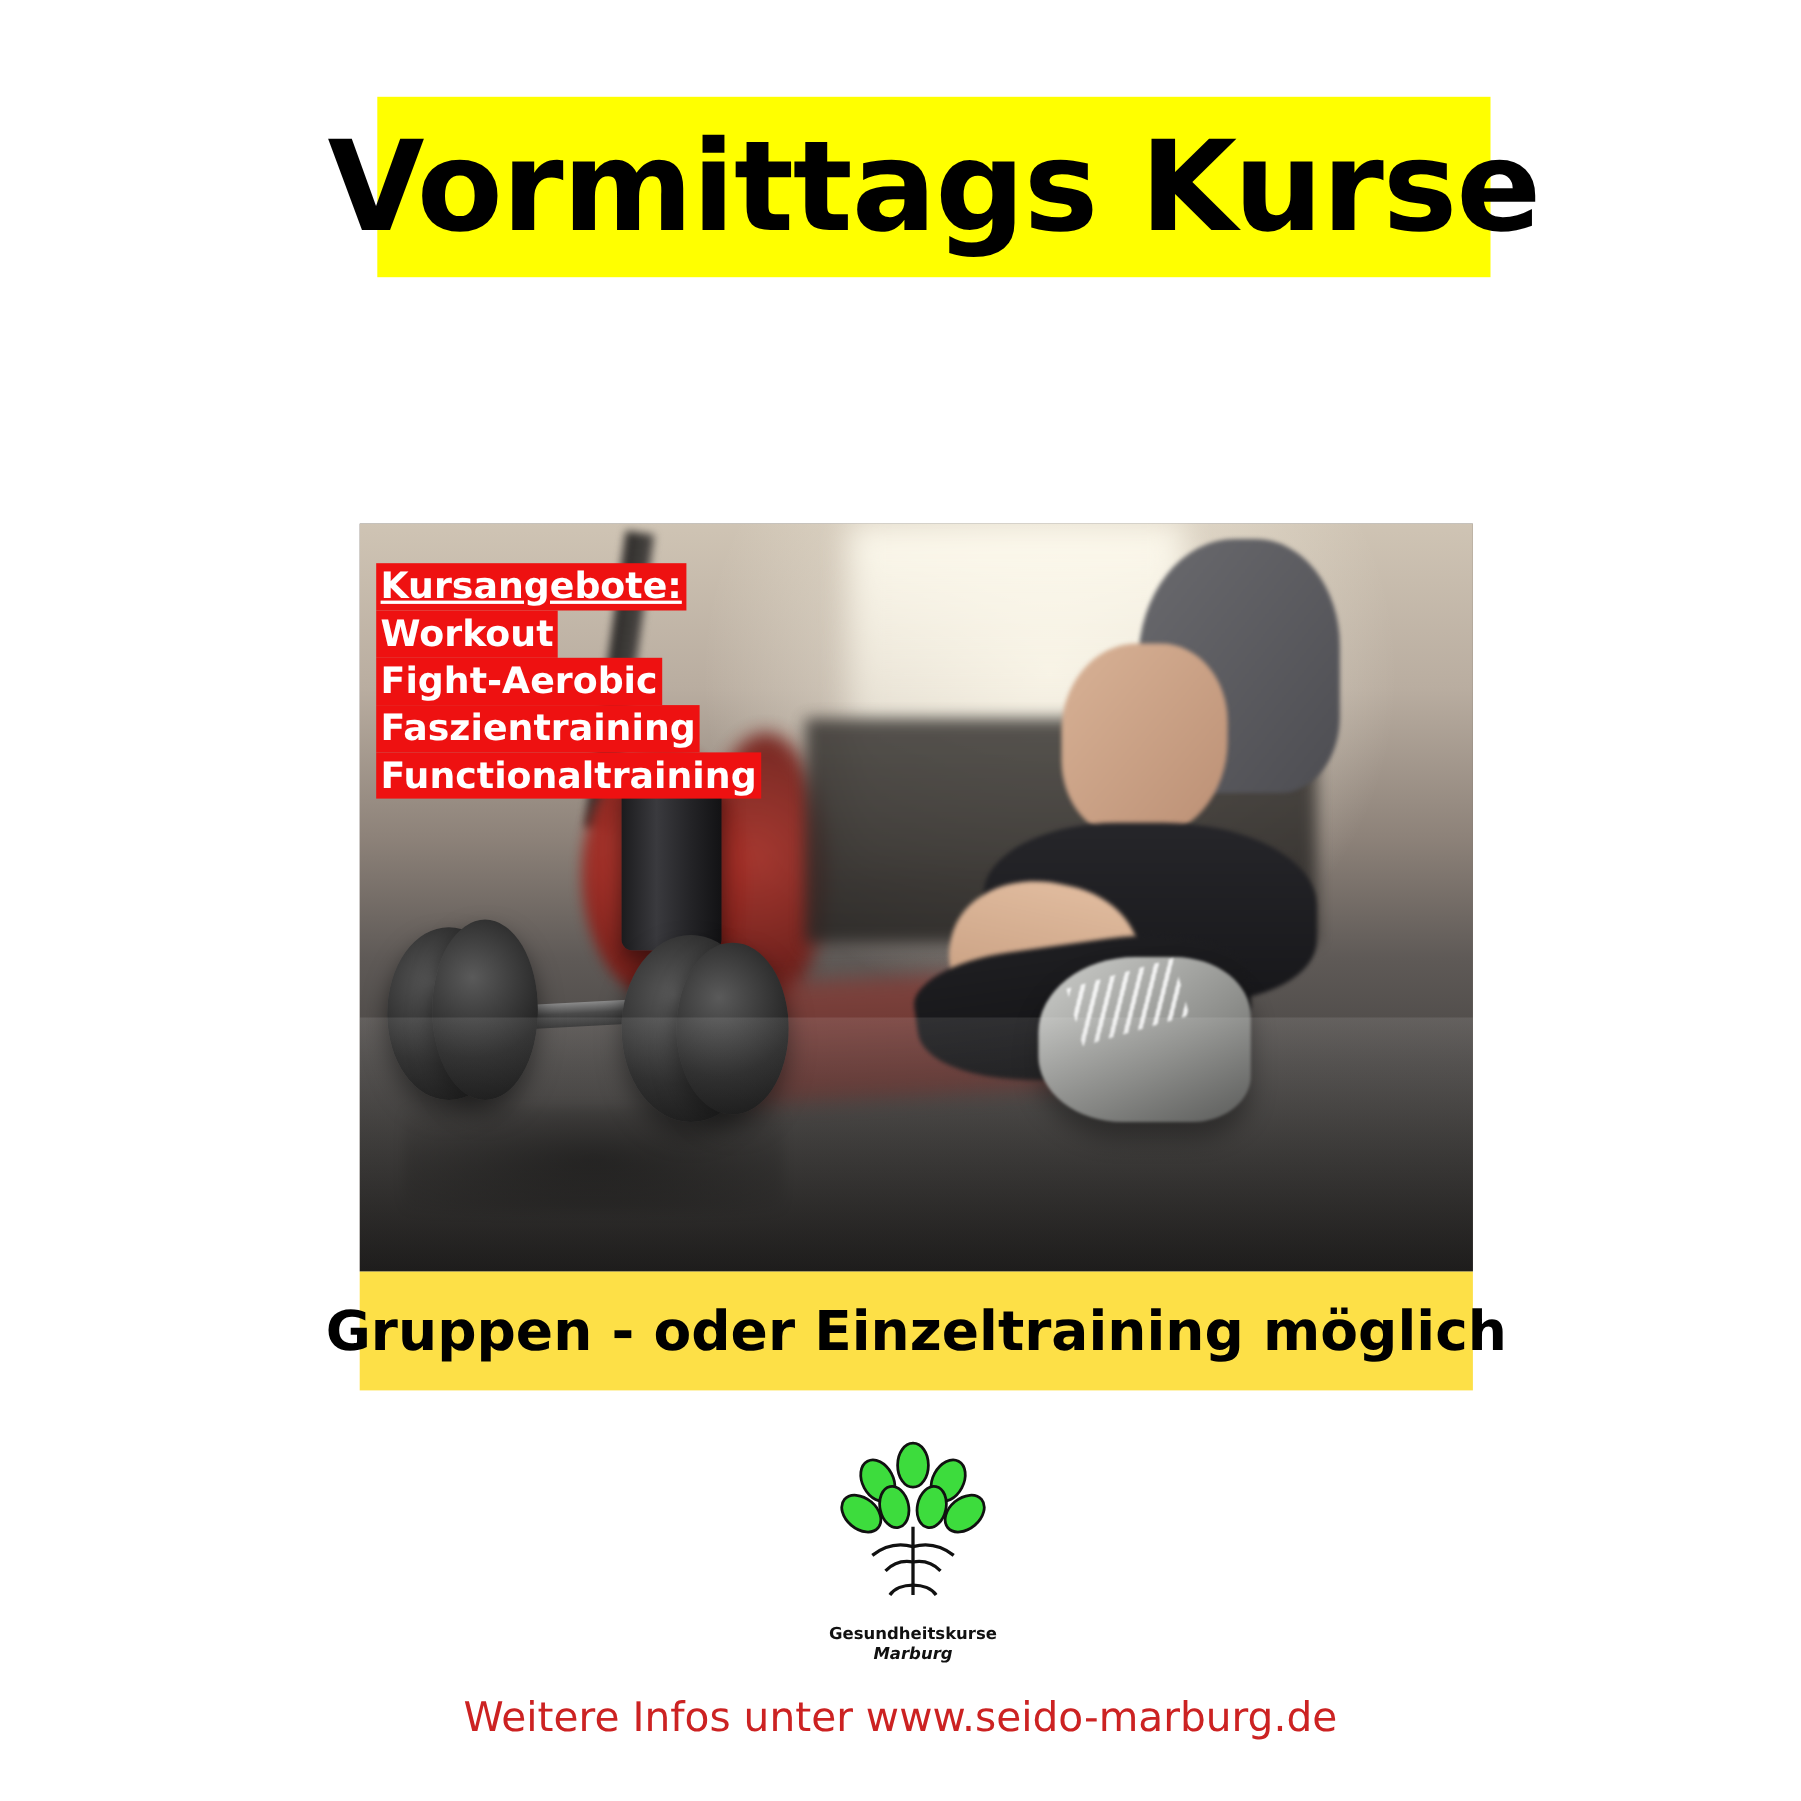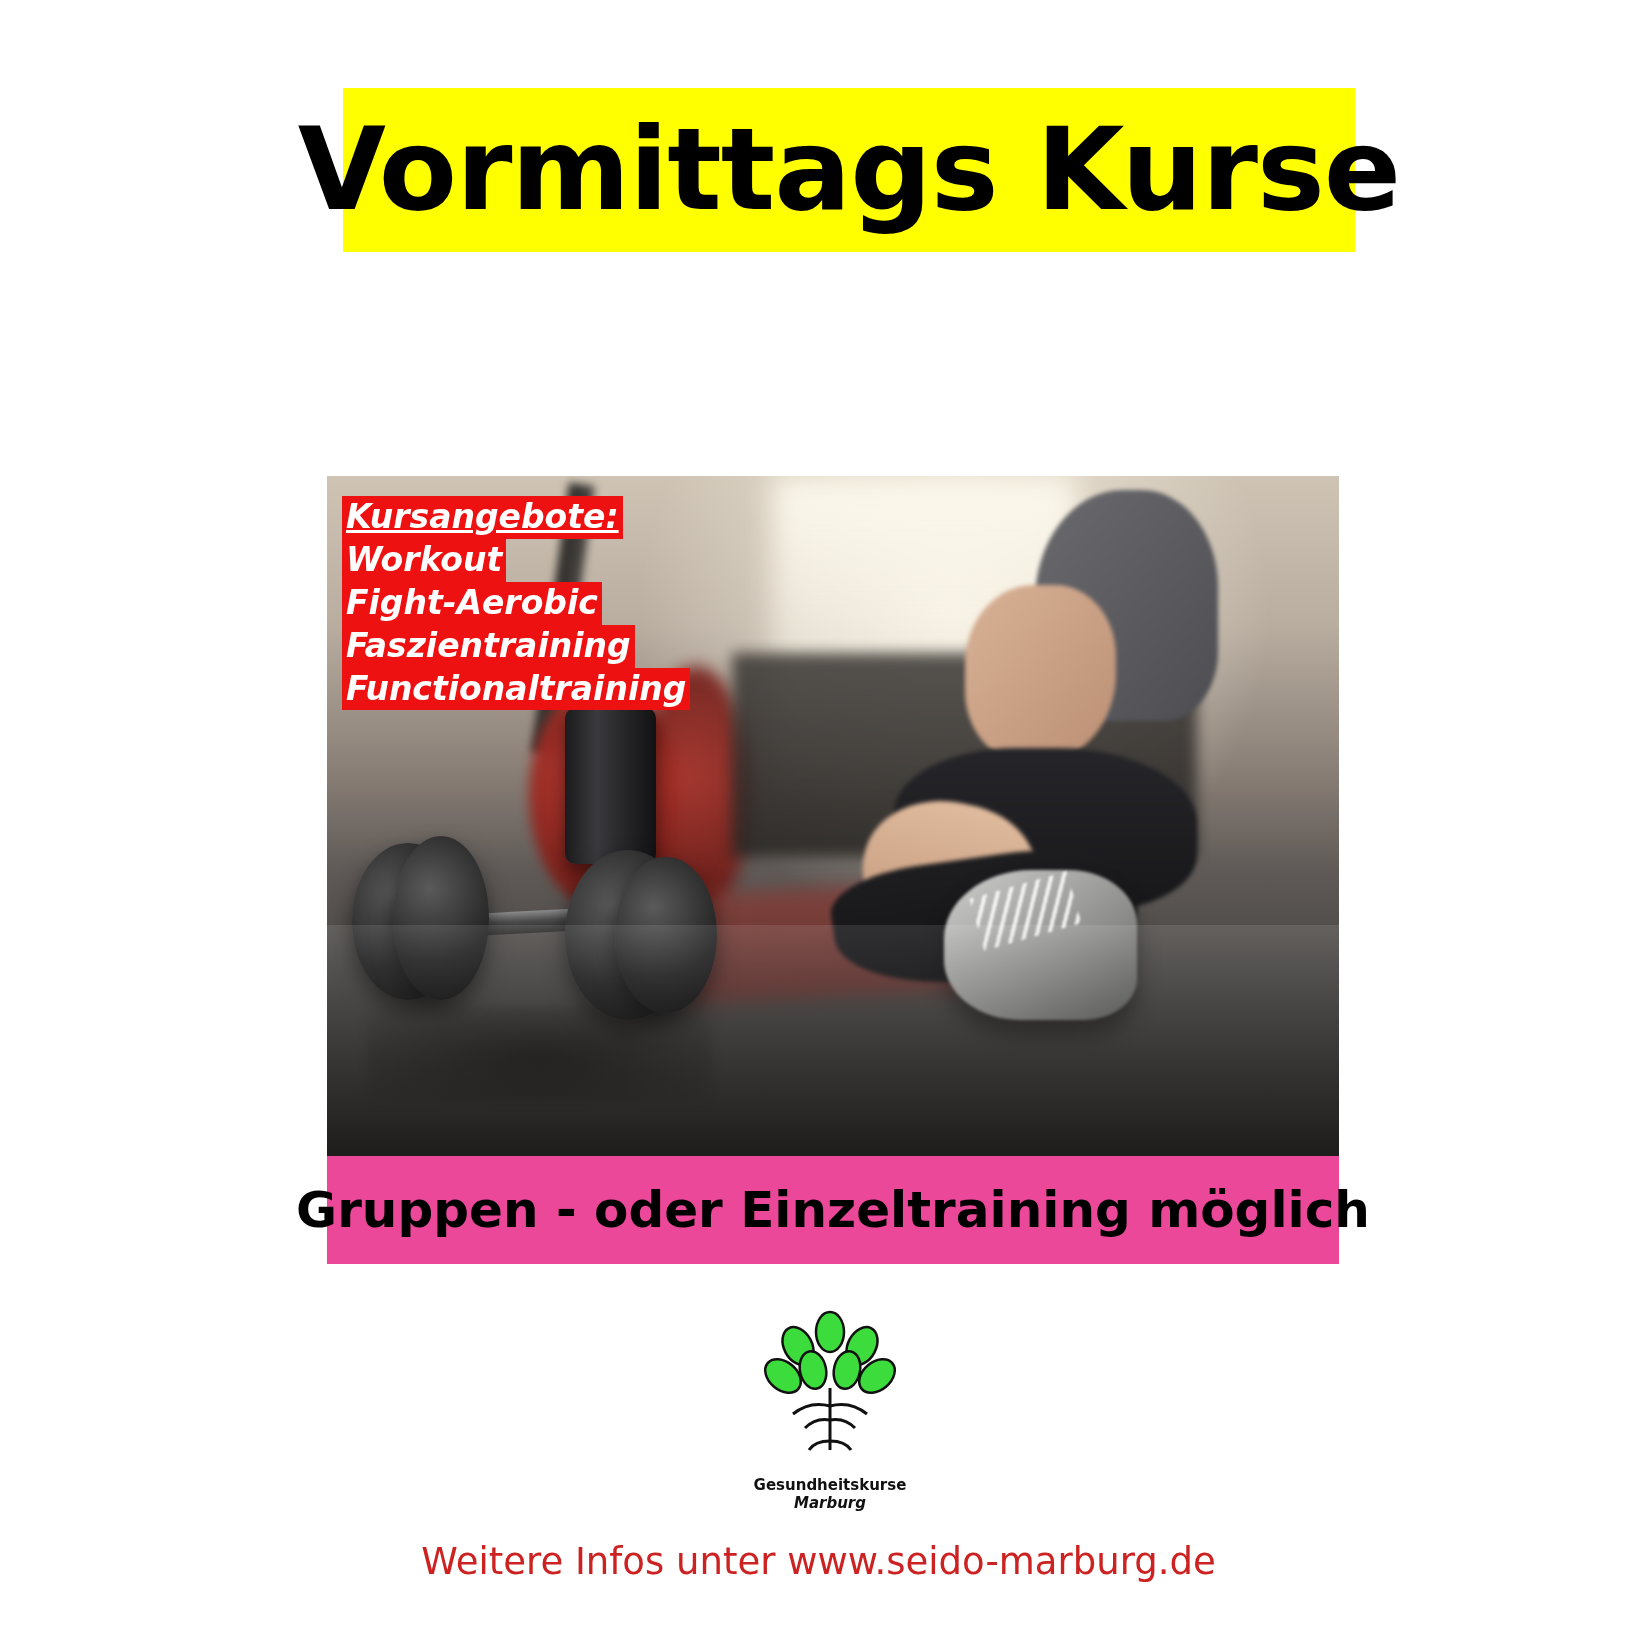--- a/index.html
+++ b/index.html
@@ -283,25 +283,24 @@
     width: 34%;
     height: 14%;
     background: radial-gradient(ellipse at center, rgba(0,0,0,0.45), rgba(0,0,0,0));
     filter: blur(5px);
   }
 
   
   .course-list {
     position: absolute;
     left: 342px;
-    top: 496px;
+    top: 512px;
     display: flex;
     flex-direction: column;
     align-items: flex-start;
-    font-style: italic;
   }
   .course-line {
     background: #ee1111;
     color: #ffffff;
     font-weight: bold;
     font-size: 33px;
     line-height: 1.30;
     padding: 0 4px;
     font-family: "DejaVu Sans", sans-serif;
     white-space: nowrap;
@@ -310,21 +309,21 @@
     text-decoration: underline;
   }
 
   
   .footer-banner {
     position: absolute;
     left: 327px;
     top: 1156px;
     width: 1012px;
     height: 108px;
-    background: #ec4899;
+    background: #fde047;
     display: flex;
     align-items: center;
     justify-content: center;
   }
   .footer-text {
     font-size: 50px;
     font-weight: bold;
     color: #000000;
     white-space: nowrap;
     font-family: "DejaVu Sans", sans-serif;

